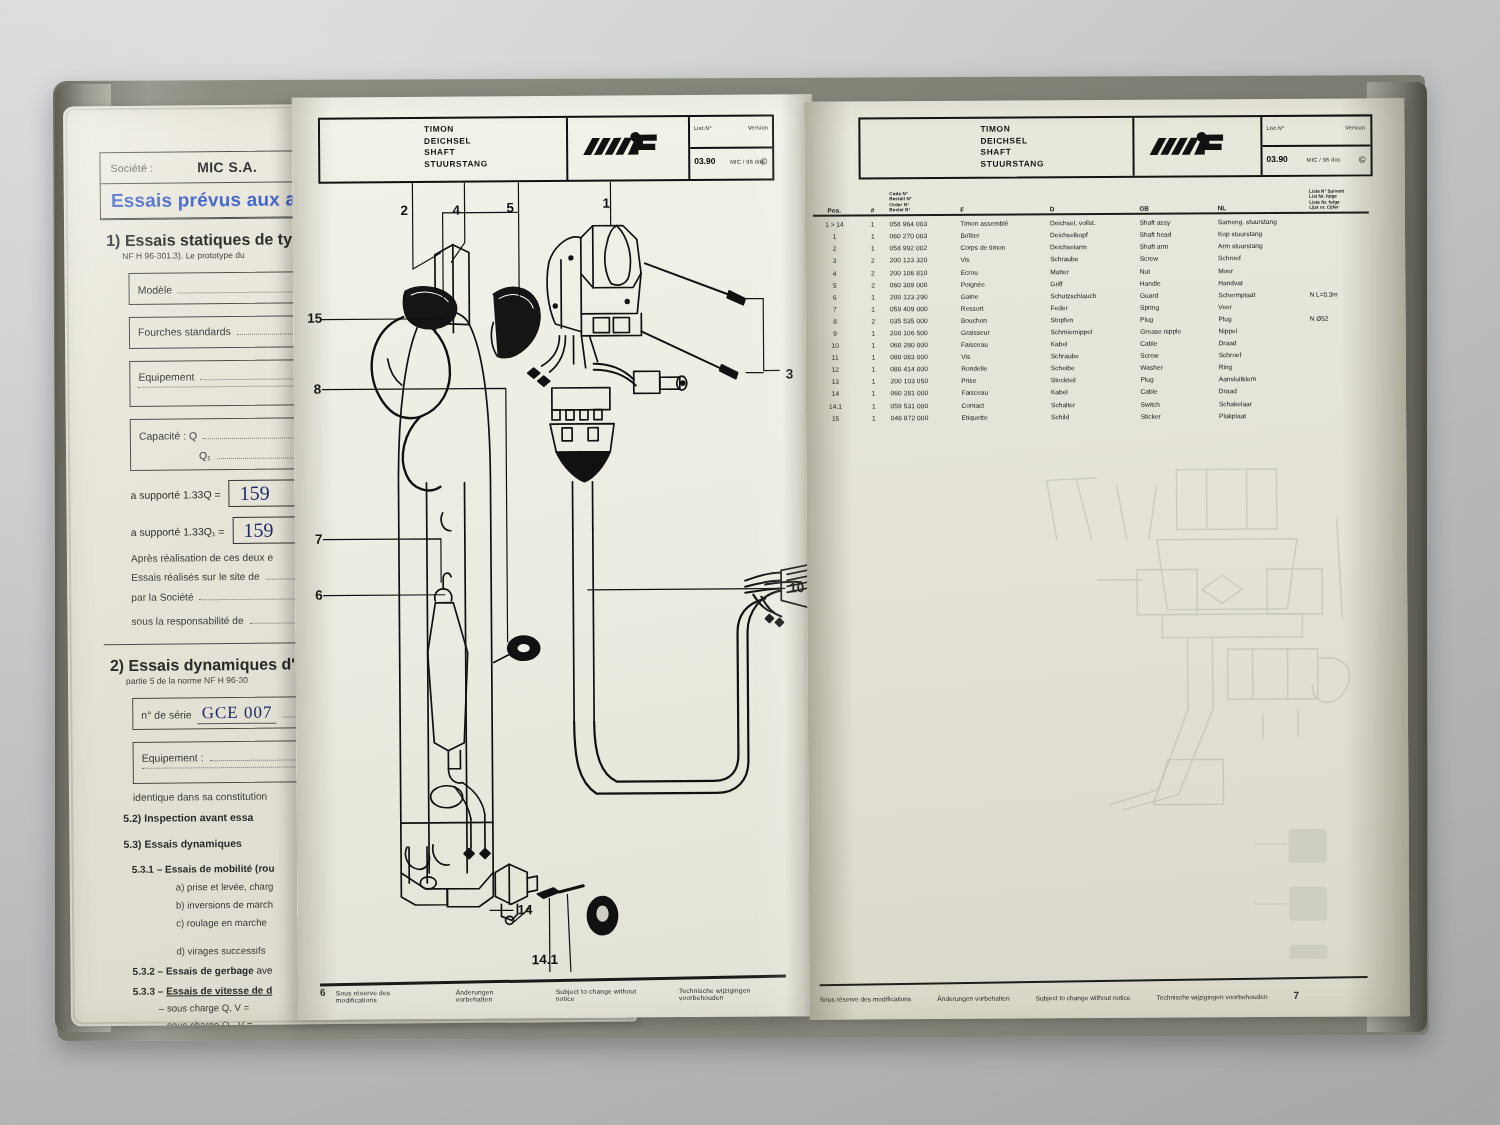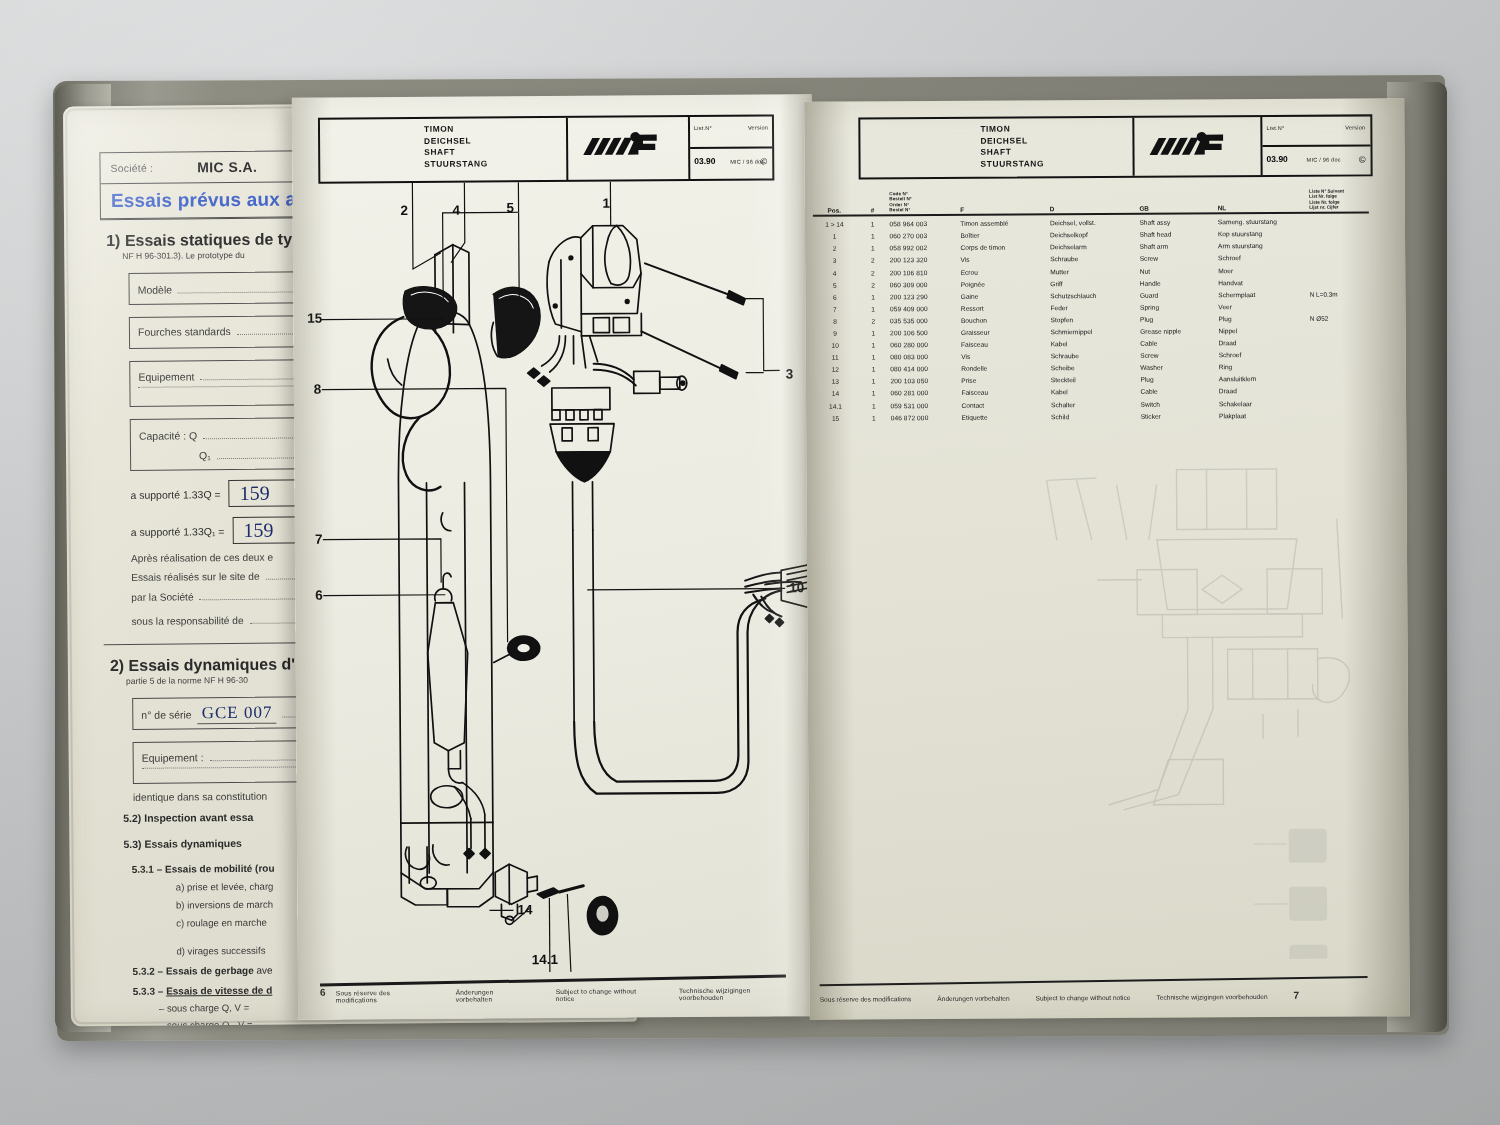--- a/index.html
+++ b/index.html
@@ -16,21 +16,21 @@
       radial-gradient(ellipse at 20% 10%, #d6d7d8 0%, #c8c9ca 45%, #bcbdbe 100%);
   }
   #backdrop:after{
     content:"";position:absolute;inset:0;
     background:linear-gradient(160deg, rgba(255,255,255,.25) 0%, rgba(0,0,0,.05) 55%, rgba(0,0,0,.12) 100%);
   }
 
   
   #binder{
     position:absolute;
-    left:55px;top:78px;width:1372px;height:960px;padding-left:20px;
+    left:55px;top:78px;width:1372px;height:960px;
   }
   .binder-shell{
     position:absolute;inset:0;
     background:linear-gradient(to right,#6f6e63 0%,#85847a 3%,#9b9a90 7%,#8e8d82 12%, #7c7b71 100%);
     border-radius:14px 6px 8px 10px;
     box-shadow:0 10px 26px rgba(0,0,0,.28);
     transform:rotate(-0.25deg);
   }
   .binder-cover-l{
     position:absolute;left:0;top:6px;width:56px;height:948px;

